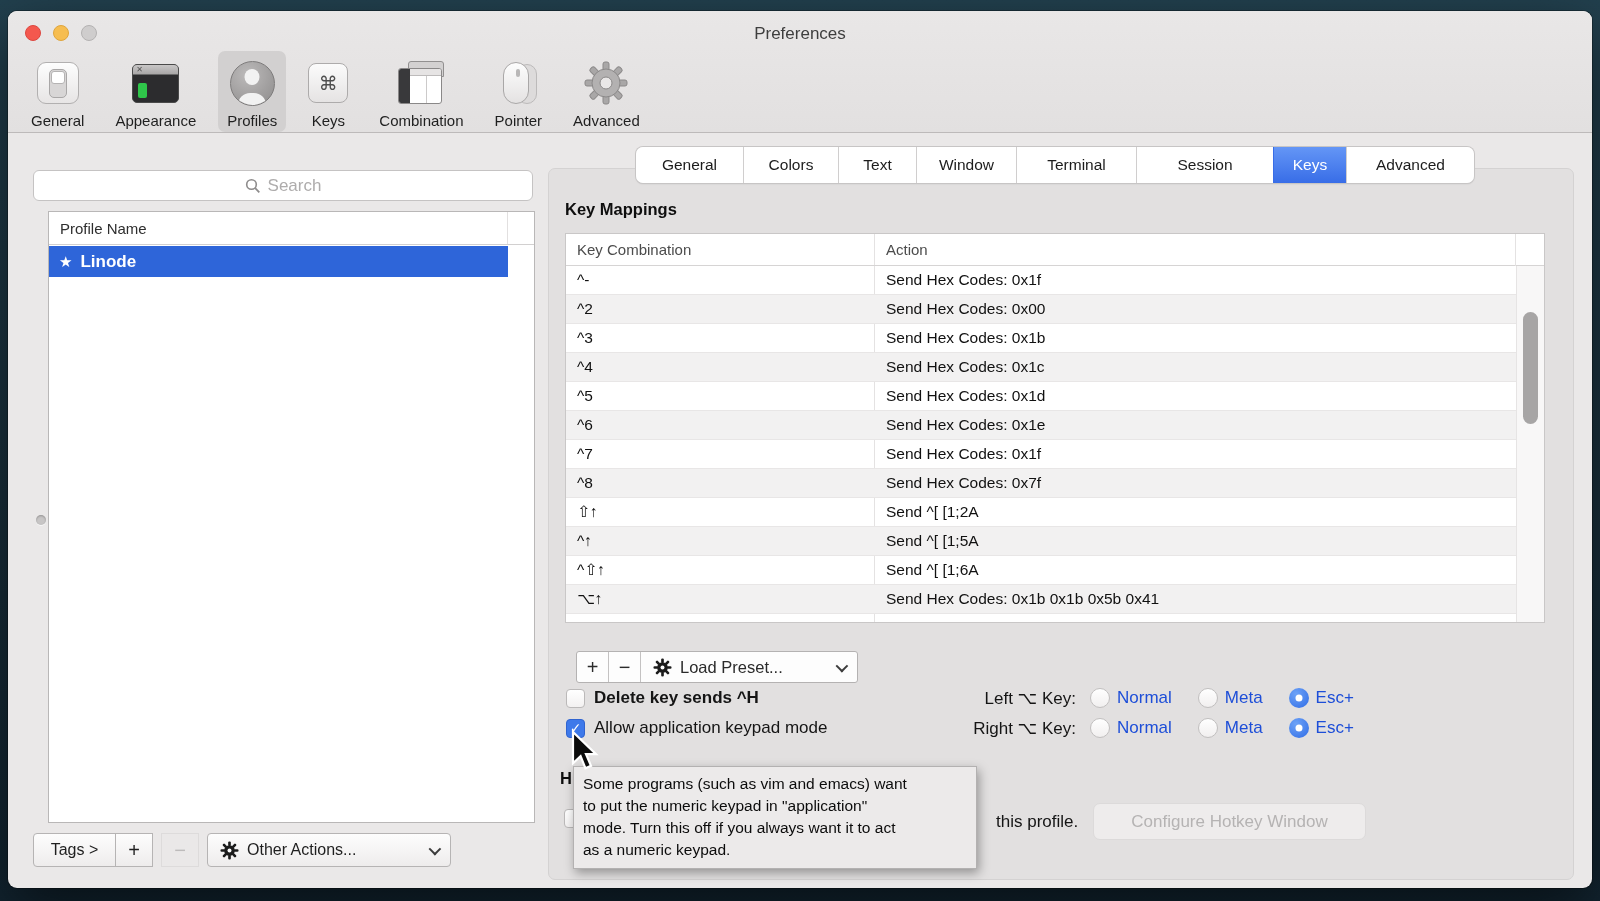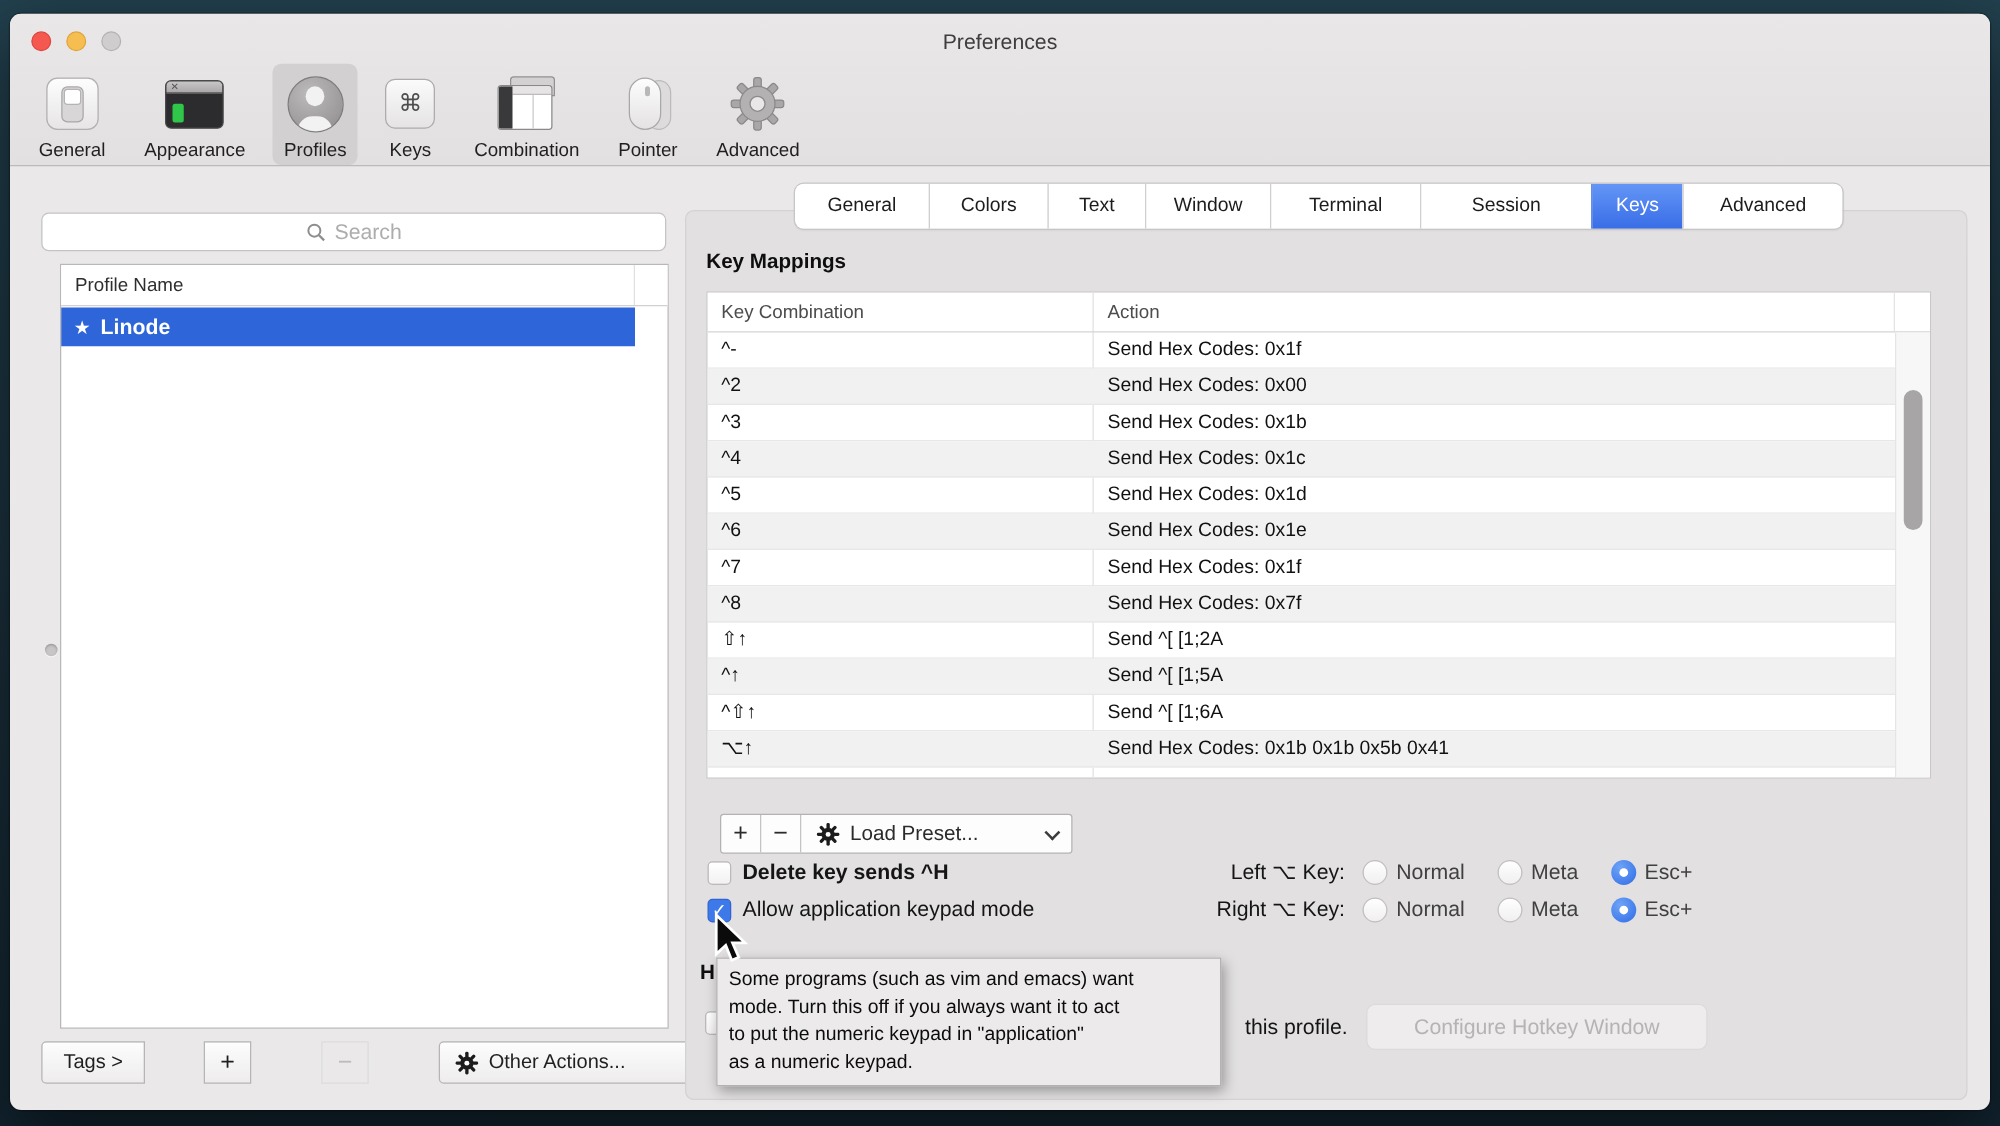--- a/index.html
+++ b/index.html
@@ -91,21 +91,21 @@
     font-size:15px; color:#2e2e2e; line-height:33px; padding-left:11px; background:#fff; }
   .pl-header .coldiv { position:absolute; right:26px; top:0; bottom:0; width:1px; background:#e2e0e0; }
   .pl-row-selected { position:absolute; left:0; top:34px; right:26px; height:31px;
     background:#2e65d9; color:#fff; font-size:17px; font-weight:600;
     display:flex; align-items:center; gap:8px; padding-left:10px; }
   .pl-row-selected .star { font-size:15px; font-weight:400; }
 
   .dimple { position:absolute; left:28px; top:504px; width:10px; height:10px; border-radius:50%;
     background:#c7c5c5; box-shadow:inset 0 1px 2px rgba(0,0,0,.25), 0 1px 0 #f5f5f5; }
 
-  .bottom-btns { position:absolute; left:25px; top:822px; height:34px; display:flex; align-items:stretch;gap:48px; }
+  .bottom-btns { position:absolute; left:25px; top:822px; height:34px; display:flex; align-items:stretch; }
   .btn { background:linear-gradient(180deg,#fdfdfd,#eeecec); border:1px solid #b6b4b4;
     font-size:16px; color:#1f1f1f; display:flex; align-items:center; justify-content:center; }
   .btn.tags { width:83px; border-radius:4px 0 0 4px; }
   .btn.plus-sb { width:38px; margin-left:-1px; font-size:20px; }
   .btn.minus-sb { width:38px; margin-left:8px; border-color:#dddbdb; background:transparent; color:#bdbbbb; font-size:20px; }
   .btn.other-actions { width:244px; margin-left:8px; border-radius:4px; gap:8px; padding:0 12px; justify-content:flex-start; }
   .chevron { width:9px; height:9px; border-right:2px solid #3c3c3c; border-bottom:2px solid #3c3c3c;
     transform:rotate(45deg) translateY(-2px); margin-left:auto; }
 
   
@@ -155,21 +155,21 @@
     align-items:center; justify-content:center; font-size:14px; font-weight:bold; }
 
   .optkeys { position:absolute; left:940px; top:672px; }
   .opt-row { display:flex; align-items:center; height:30px; }
   .opt-label { width:128px; text-align:right; font-size:17px; color:#151515; margin-right:14px; white-space:nowrap; }
   .radio { width:20px; height:20px; border-radius:50%; background:linear-gradient(180deg,#fff,#f1efef);
     border:1px solid #c1bfbf; margin-right:7px; flex:0 0 auto; }
   .radio.on { background:radial-gradient(circle at 35% 30%,#6ea3f7,#2f6ce6); border:none; position:relative; }
   .radio.on::after { content:""; position:absolute; left:50%; top:50%; transform:translate(-50%,-50%);
     width:7px; height:7px; border-radius:50%; background:#fff; }
-  .opt-choice { font-size:17px; color:#404040; margin-right:26px; }
+  .opt-choice { font-size:17px; color:#1d4ed8; margin-right:26px; }
   .opt-choice.gap2 { }
 
   .hk-partial-h { position:absolute; left:552px; top:758px; font-size:16.5px; font-weight:bold; color:#0e0e0e; z-index:1; }
   .hk-partial-cb { position:absolute; left:556px; top:798px; z-index:1; }
   .hk-profile-text { position:absolute; left:988px; top:801px; font-size:17px; color:#151515; }
   .hk-config-btn { position:absolute; left:1085px; top:792px; width:273px; height:37px;
     background:#efedede6; border:1px solid #dcdada; border-radius:7px;
     font-size:17px; color:#b5b3b3; display:flex; align-items:center; justify-content:center; }
 
   .tooltip { position:absolute; left:565px; top:755px; width:404px; height:103px;
@@ -445,22 +445,22 @@
     </div>
   </div>
 
   <div class="hk-partial-h">H</div>
   <div class="hk-partial-cb cb"></div>
   <div class="hk-profile-text">this profile.</div>
   <div class="hk-config-btn">Configure Hotkey Window</div>
 
   <div class="tooltip">
     <div>Some programs (such as vim and emacs) want</div>
+    <div>to put the numeric keypad in "application"</div>
     <div>mode. Turn this off if you always want it to act</div>
-    <div>to put the numeric keypad in "application"</div>
     <div>as a numeric keypad.</div>
   </div>
 
   <div class="cursor">
     <svg width="30" height="42" viewBox="0 0 15 21">
       <path d="M2 1 L2 16.6 L5.8 13.1 L8.2 19.1 L11 17.9 L8.5 12.1 L13.5 12.1 Z" fill="#0b0b0b" stroke="#ffffff" stroke-width="1.1"></path>
     </svg>
   </div>
 
 </div>

